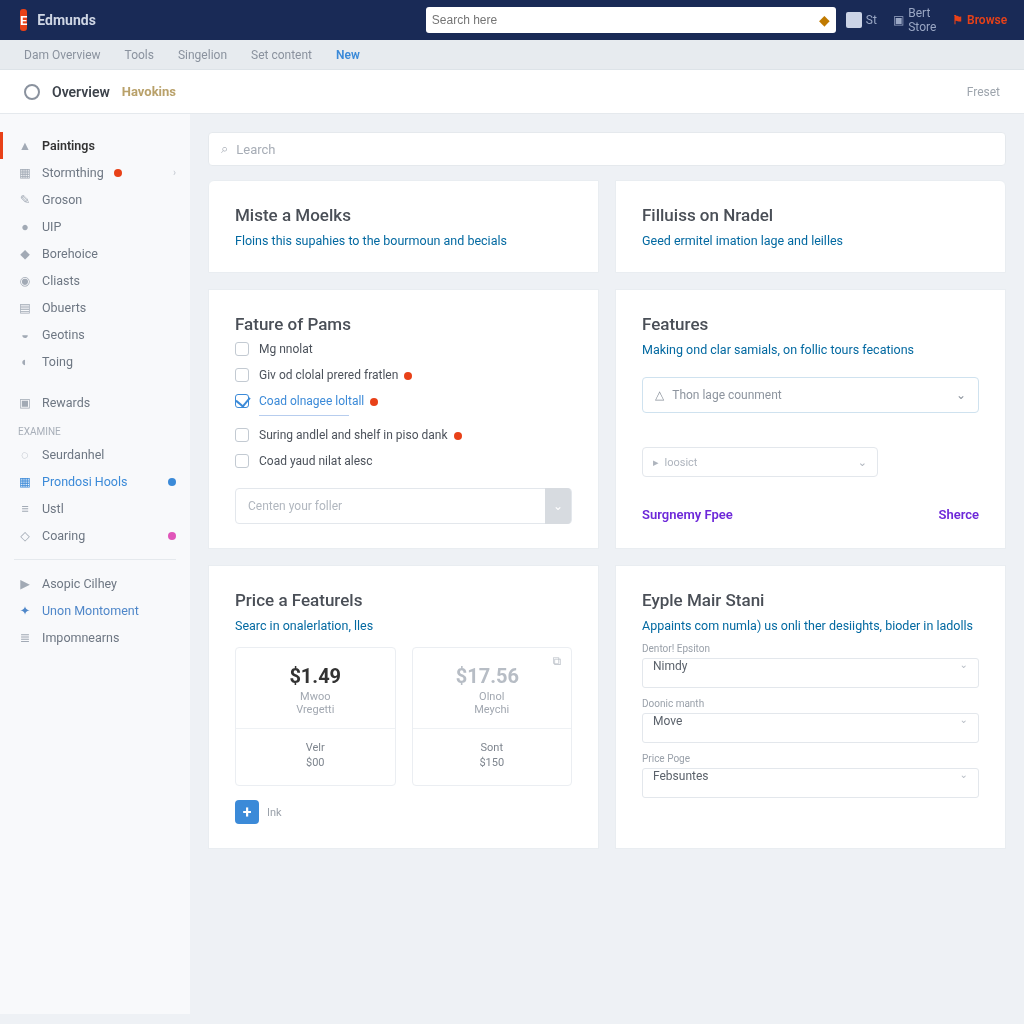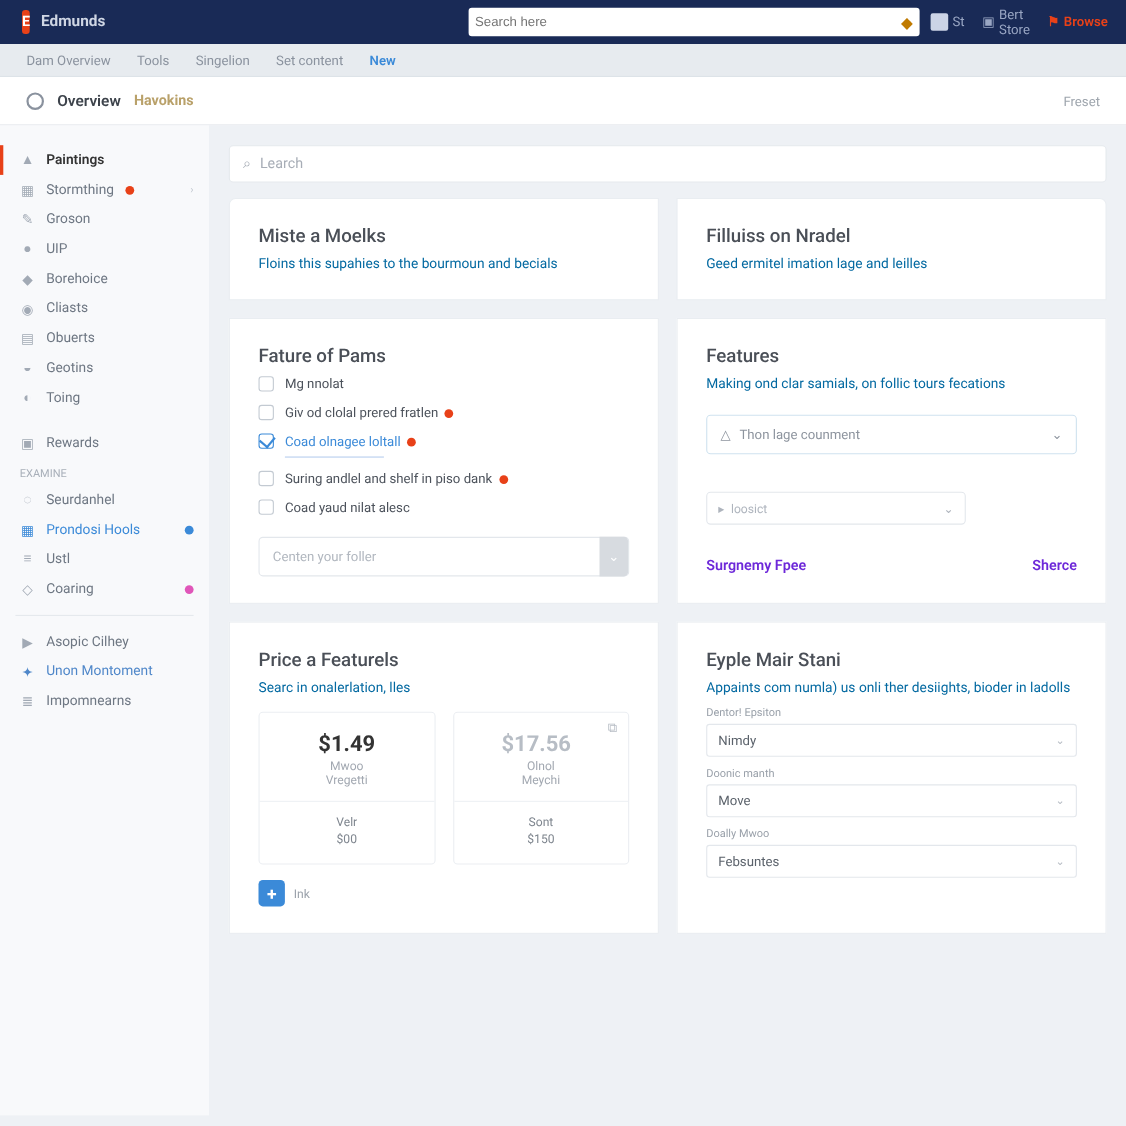--- a/index.html
+++ b/index.html
@@ -130,21 +130,21 @@
 .pc .sep{height:1px;background:#eef1f4;margin:12px -10px;}
 .pc .s1{font-size:11px;color:#7e858e;}
 .pc .s2{font-size:11px;color:#7e858e;margin-top:2px;}
 .pc .corner{float:right;color:#b8bec6;font-size:12px;margin-top:-10px;}
 .add-row{margin-top:14px;display:flex;align-items:center;gap:8px;}
 .add-btn{width:24px;height:24px;background:#3b8ad8;color:#fff;border-radius:4px;display:flex;align-items:center;justify-content:center;font-weight:700;}
 .add-lbl{font-size:11px;color:#9aa1aa;}
 .form-lbl{font-size:10px;color:#9aa1aa;margin-top:10px;}
 .form-sel{
   border:1px solid #e3e7ec;border-radius:3px;height:30px;margin-top:4px;
-  display:flex;align-items:center;padding:0 10px;font-size:12px;color:#5b626b;
+  display:flex;align-items:flex-start;padding:0 10px;font-size:12px;color:#5b626b;
 }
 .form-sel .chev{margin-left:auto;color:#b6bcc4;font-size:10px;}
 </style>
 </head>
 <body>
 
 <div class="topbar">
   <div class="logo-sq">E</div>
   <div class="brand">Edmunds</div>
   <div class="top-search">
@@ -360,21 +360,21 @@
         <div class="form-lbl">Dentor! Epsiton</div>
         <div class="form-sel">
             <span>Nimdy</span>
             <span class="chev">⌄</span>
           </div>
         <div class="form-lbl">Doonic manth</div>
         <div class="form-sel">
             <span>Move</span>
             <span class="chev">⌄</span>
           </div>
-        <div class="form-lbl">Doally Mwoo</div>
+        <div class="form-lbl">Price Poge</div>
         <div class="form-sel">
             <span>Febsuntes</span>
             <span class="chev">⌄</span>
           </div>
       </div>
     </div>
   </div>
 </div>
 
 </body></html>

